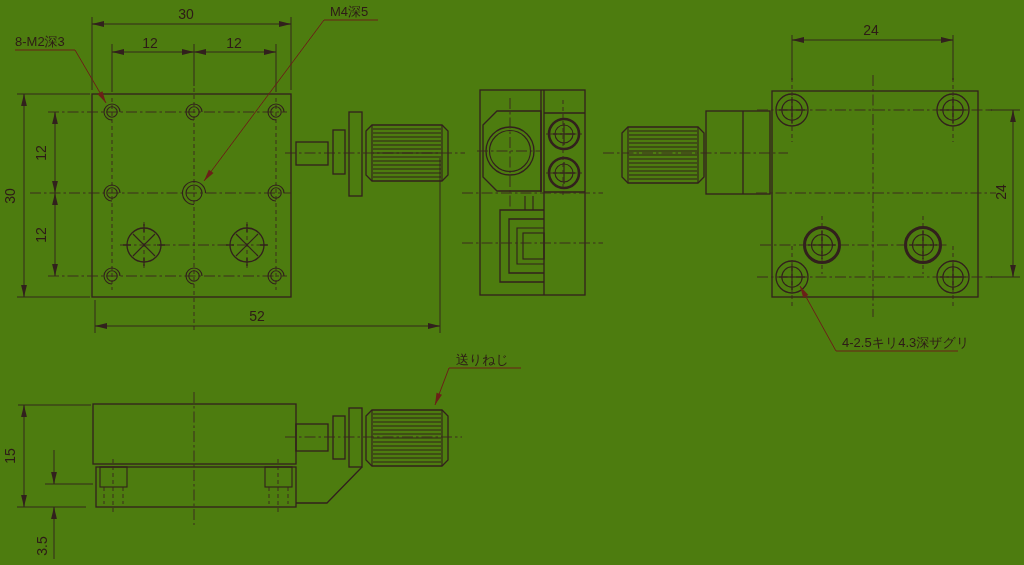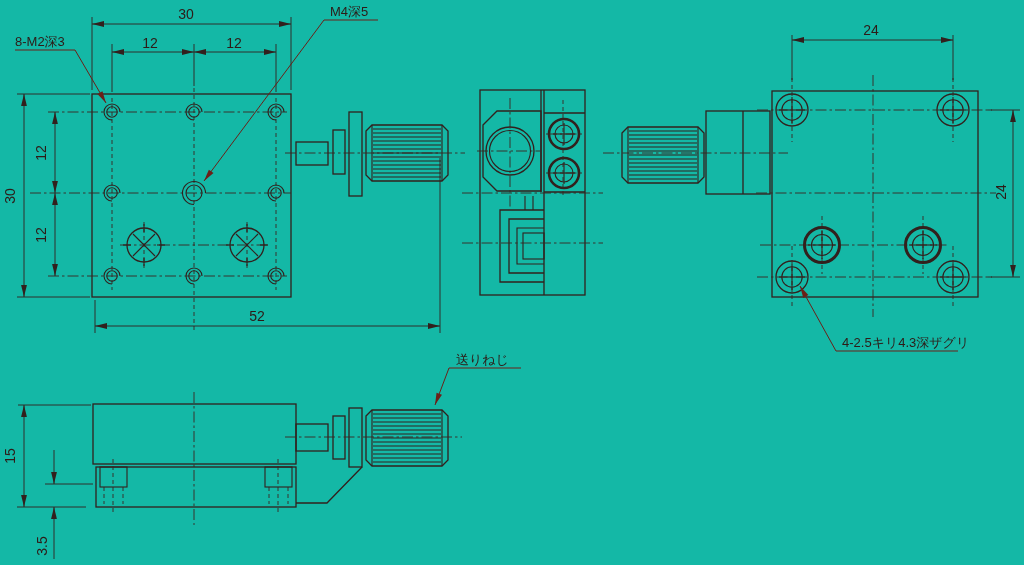--- a/index.html
+++ b/index.html
@@ -1,16 +1,16 @@
 <!DOCTYPE html>
 <html><head>
 <meta charset="utf-8">
 <style>
   html,body{margin:0;padding:0;background:#ffffff;}
-  .canvas{position:relative;width:1024px;height:565px;background:#14b8a6;overflow:hidden;
+  .canvas{position:relative;width:1024px;height:565px;background:#4d7c0f;overflow:hidden;
           font-family:"Liberation Sans","DejaVu Sans",sans-serif;}
   svg text{font-family:"Liberation Sans","DejaVu Sans",sans-serif;fill:#2e1b17;}
   svg .dimtxt{font-size:14px;}
   svg .lbltxt{font-size:13px;}
   svg .obj{stroke:#32201d;stroke-width:1.3;fill:none;}
   svg .thin{stroke:#32201d;stroke-width:1.1;fill:none;}
   svg .cl{stroke:#3a2420;stroke-width:0.9;fill:none;stroke-dasharray:11 3 2.5 3;}
   svg .hid{stroke:#3a2420;stroke-width:0.9;fill:none;stroke-dasharray:4 3;}
   svg .dim{stroke:#32201d;stroke-width:0.9;fill:none;}
   svg .ldr{stroke:#6b2018;stroke-width:1;fill:none;}

